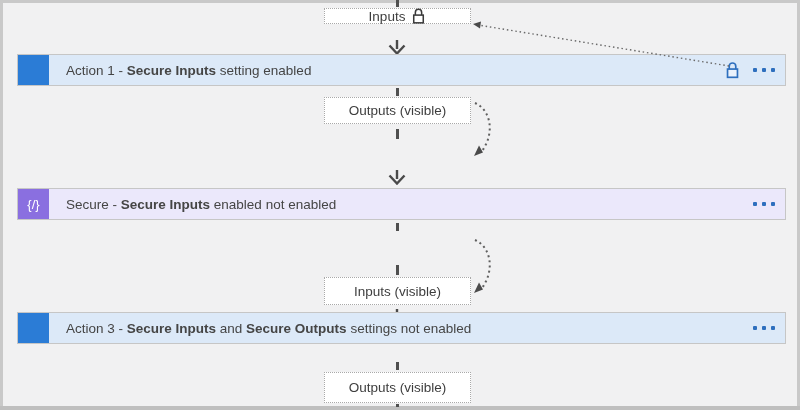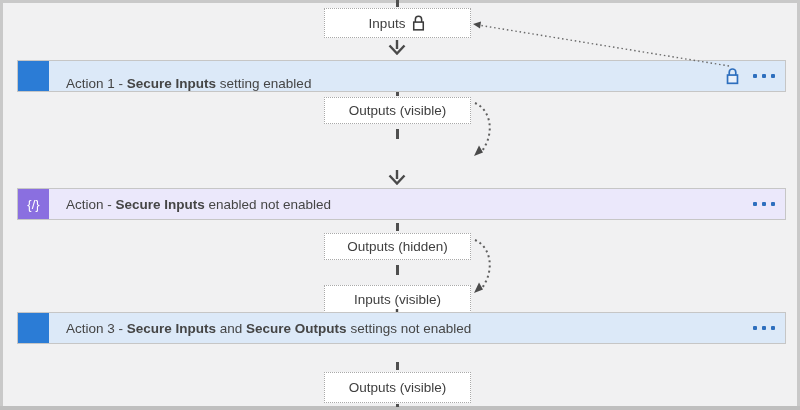--- a/index.html
+++ b/index.html
@@ -57,33 +57,33 @@
   <div class="frame" style="left:0;top:406px;width:800px;height:4px;background:#bfbfbf;"></div>
 
   <div class="vdash" style="top:0;height:7px;"></div>
   <div class="vdash" style="top:88px;height:8px;"></div>
   <div class="vdash" style="top:129px;height:10px;"></div>
   <div class="vdash" style="top:223px;height:8px;"></div>
   <div class="vdash" style="top:265px;height:10px;"></div>
   <div class="vdash" style="top:362px;height:8px;"></div>
   <div class="vdash" style="top:404px;height:3px;"></div>
 
-  <div class="io-box" style="top:8px;height:30px;">
+  <div class="io-box" style="top:8px;height:16px;">
     <span>Inputs</span>
     <svg width="15" height="18" viewBox="0 0 16 20">
       <path d="M4.5 9 V6 a3.5 3.5 0 0 1 7 0 V9" fill="none" stroke="#3a3a3a" stroke-width="1.7"></path>
       <rect x="2.7" y="9" width="10.6" height="8.6" fill="#fff" stroke="#3a3a3a" stroke-width="1.7"></rect>
     </svg>
   </div>
 
   <svg class="chev" style="top:40px;" width="20" height="15" viewBox="0 0 20 15">
     <path d="M10 0 L10 9 M2.5 5.5 L10 13.5 L17.5 5.5" fill="none" stroke="#4a4a4a" stroke-width="2.4"></path>
   </svg>
 
-  <div class="row blue" style="top:60px;align-items:flex-end;">
+  <div class="row blue" style="top:54px;">
     <div class="row-icon blue"></div>
     <div class="row-label">
       <span>Action 1 - </span><span class="b">Secure Inputs</span><span> setting enabled</span>
     </div>
     <span class="row-lock">
       <svg width="15" height="19" viewBox="0 0 16 20">
         <path d="M4.5 9 V6 a3.5 3.5 0 0 1 7 0 V9" fill="none" stroke="#2e6fbe" stroke-width="1.8"></path>
         <rect x="2.7" y="9" width="10.6" height="8.8" fill="#eaf1fb" stroke="#2e6fbe" stroke-width="1.8"></rect>
       </svg>
     </span>
@@ -100,33 +100,30 @@
 
   <svg class="chev" style="top:170px;" width="20" height="15" viewBox="0 0 20 15">
     <path d="M10 0 L10 9 M2.5 5.5 L10 13.5 L17.5 5.5" fill="none" stroke="#4a4a4a" stroke-width="2.4"></path>
   </svg>
 
   <div class="row purple" style="top:188px;">
     <div class="row-icon purple">
         <span>{/}</span>
       </div>
     <div class="row-label">
-      <span>Action - </span><span class="b">Secure Inputs</span><span> enabled </span><span class="i">not enabled</span>
+      <span>Secure - </span><span class="b">Secure Inputs</span><span> enabled </span><span class="i">not enabled</span>
     </div>
     <span class="more">
         <i></i>
         <i></i>
         <i></i>
       </span>
   </div>
 
-  <div class="io-box" style="top:233px;height:27px;">
-    <span>Outputs (hidden)</span>
-  </div>
-  <div class="io-box" style="top:277px;height:28px;margin-top:8px;">
+  <div class="io-box" style="top:277px;height:28px;">
     <span>Inputs (visible)</span>
   </div>
 
   <svg class="chev" style="top:309px;" width="20" height="15" viewBox="0 0 20 15">
     <path d="M10 0 L10 9 M2.5 5.5 L10 13.5 L17.5 5.5" fill="none" stroke="#4a4a4a" stroke-width="2.4"></path>
   </svg>
 
   <div class="row blue" style="top:312px;">
     <div class="row-icon blue"></div>
     <div class="row-label">

